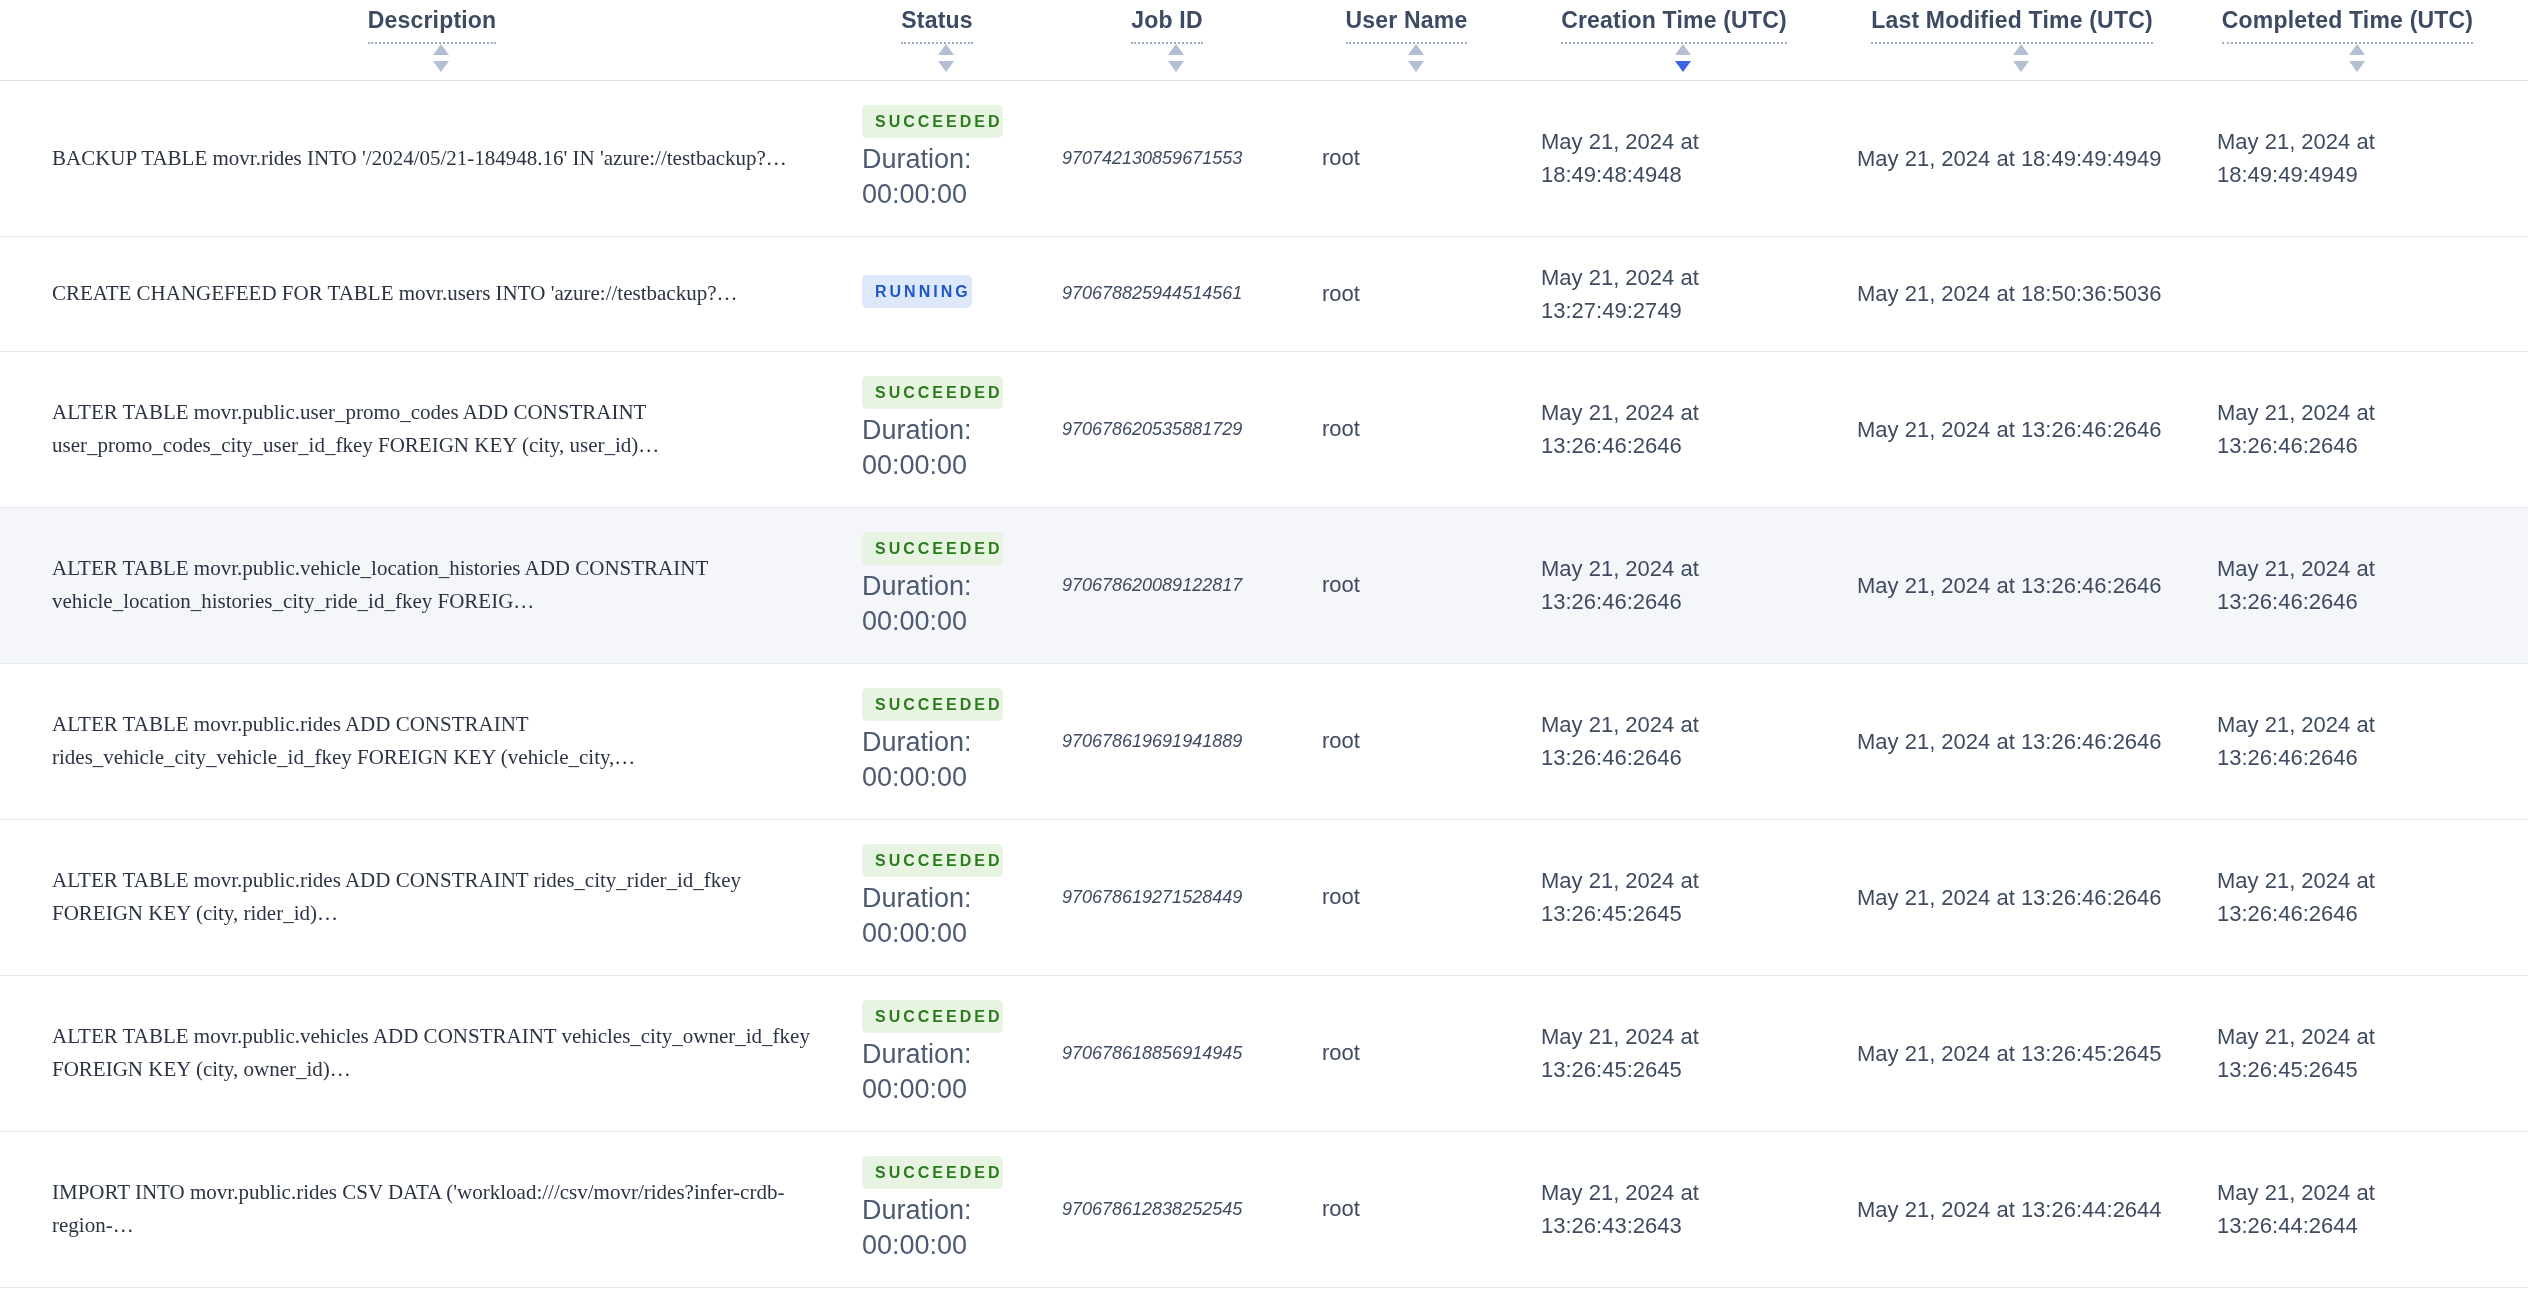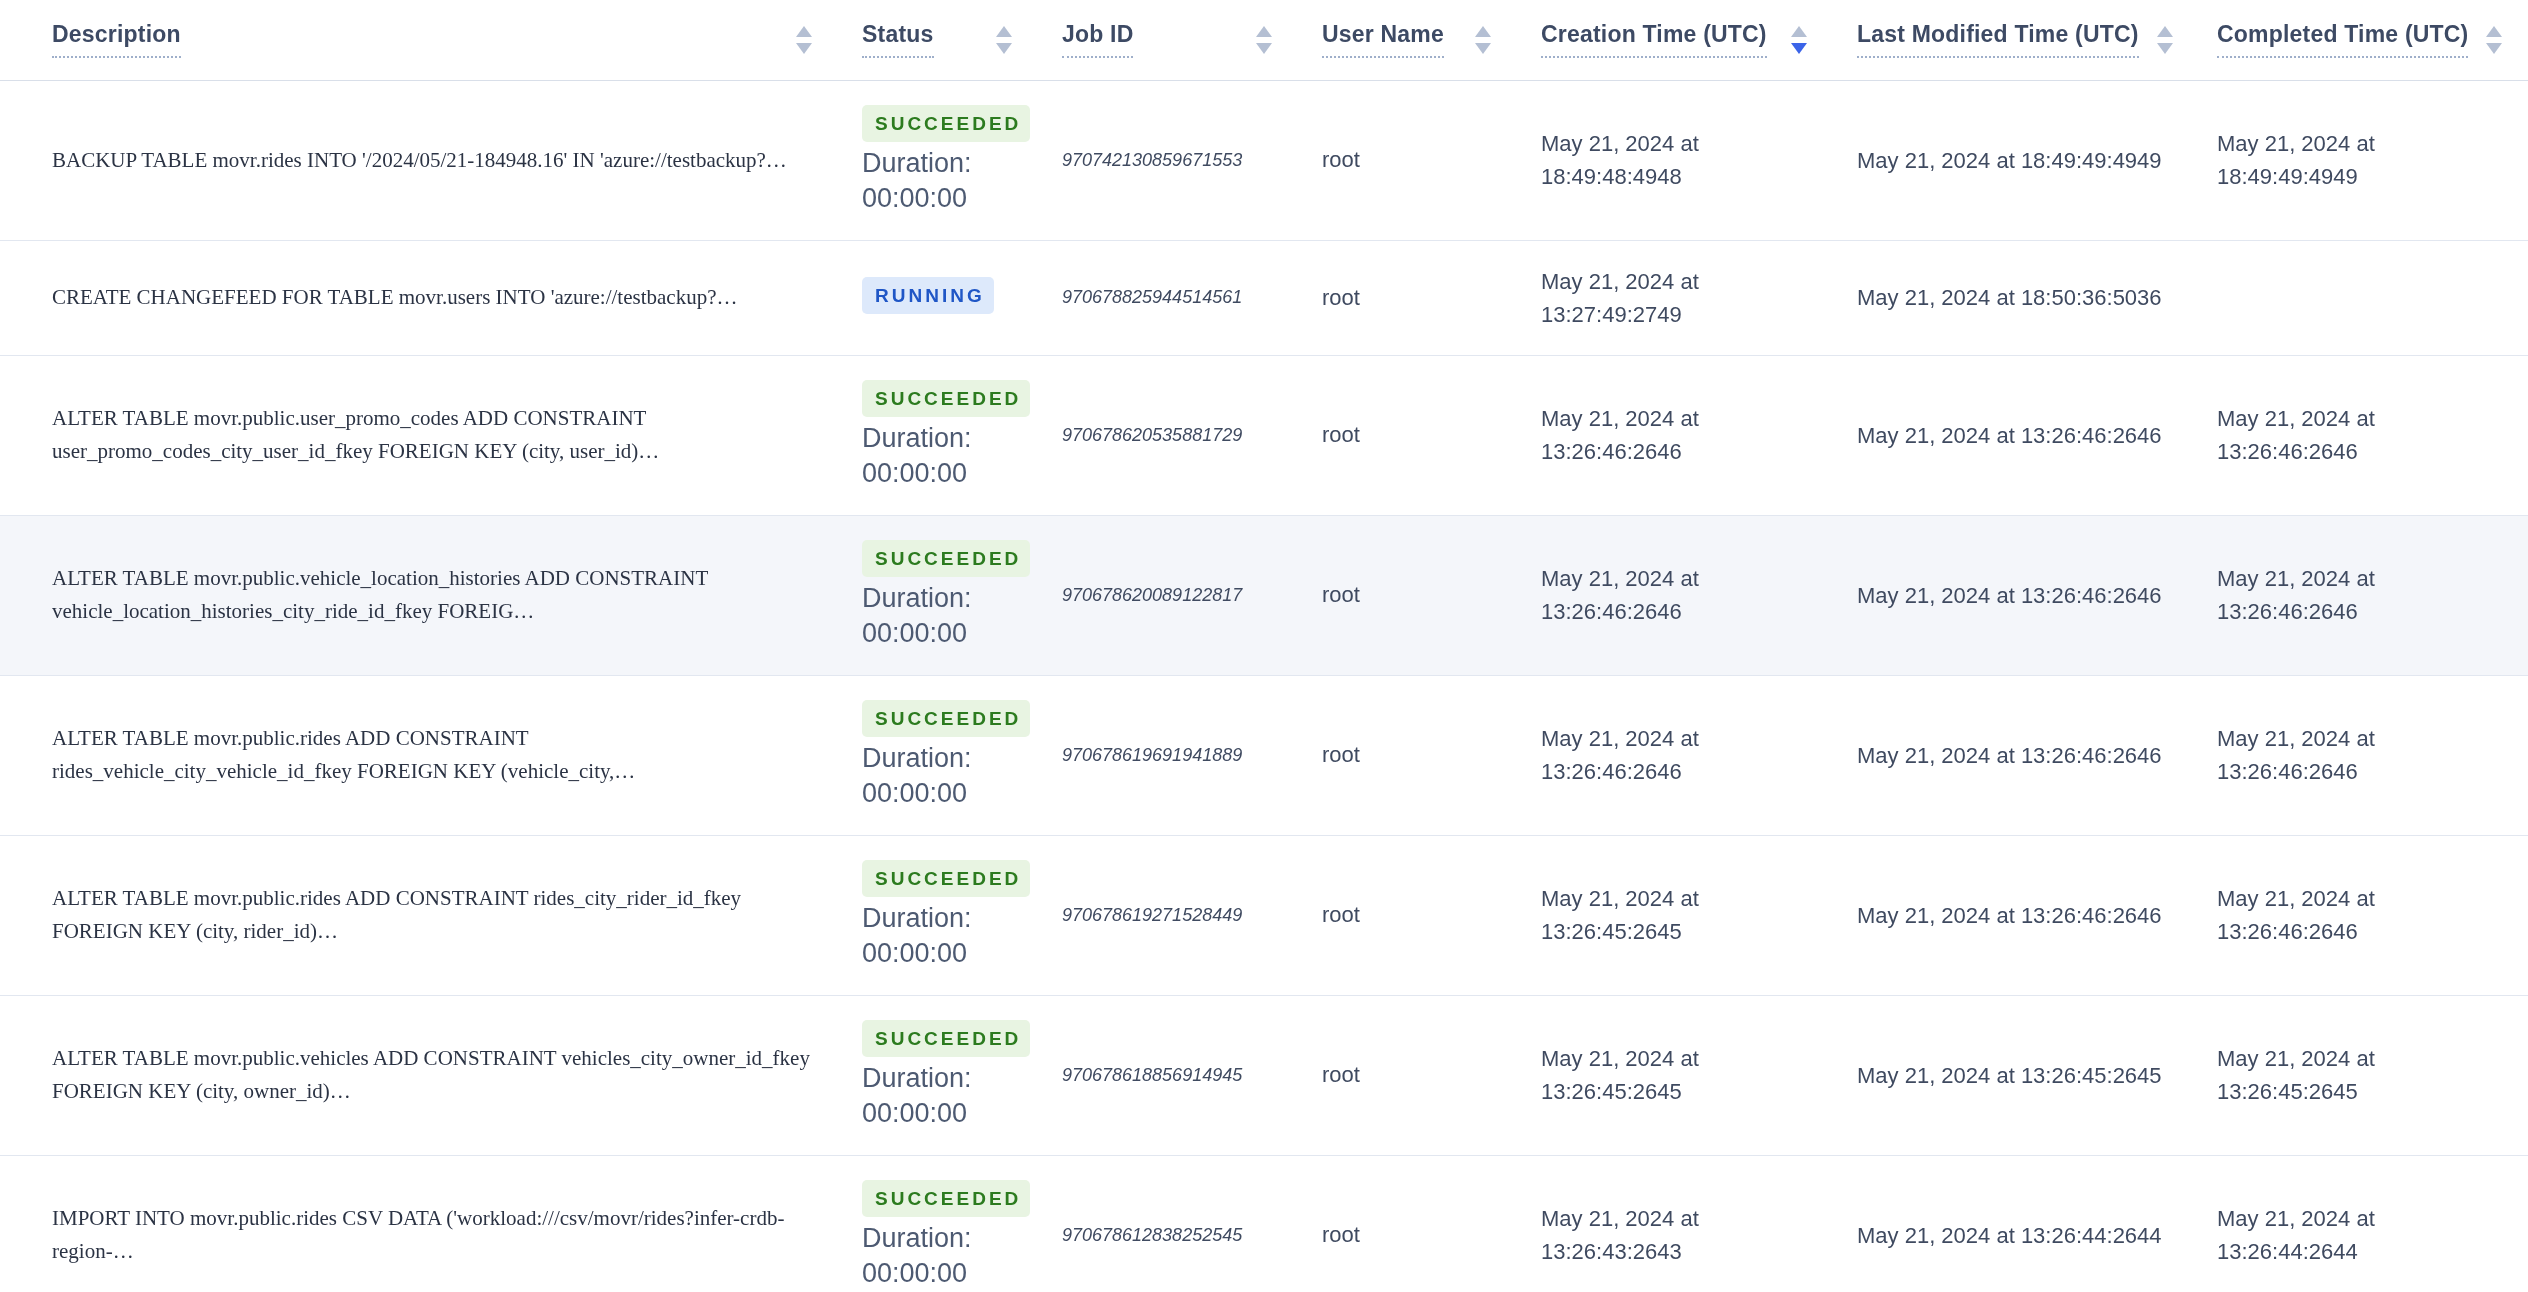--- a/index.html
+++ b/index.html
@@ -26,20 +26,21 @@
     font-weight:bold;
     color:#3d4a64;
     letter-spacing:.2px;
   }
   thead th:first-child .th-inner { padding-left:52px; }
   .th-inner {
     display:flex;
     align-items:center;
     justify-content:space-between;
     padding-right:50px;
+    flex-direction:column;
   }
   .th-label {
     border-bottom:2px dotted #9fafca;
     padding-bottom:8px;
     cursor:pointer;
     white-space:nowrap;
   }
   .sort-icon {
     display:inline-flex;
     flex-direction:column;
@@ -78,24 +79,24 @@
     font-family:Liberation Serif, serif;
     font-size:21px;
     line-height:33px;
     color:#2b3344;
     word-wrap:break-word;
     cursor:pointer;
   }
   td.cell-status { padding-right:30px; }
   .badge {
     display:inline-block;
-    font-size:19px;
+    font-size:16px;
     font-weight:bold;
     letter-spacing:3px;
-    padding:8px 9px 7px 13px;
+    padding:8px 1px 7px 13px;
     border-radius:5px;
     margin-bottom:4px;
     white-space:nowrap;
   }
   .badge[data-status="SUCCEEDED"] { color:#2c7b1f; background:#e8f4e2; }
   .badge[data-status="RUNNING"]   { color:#1f56c6; background:#dde9fb;text-align:right; }
   .badge:empty { display:none; }
   .dur-label, .dur-value {
     font-size:27px;
     line-height:35px;

